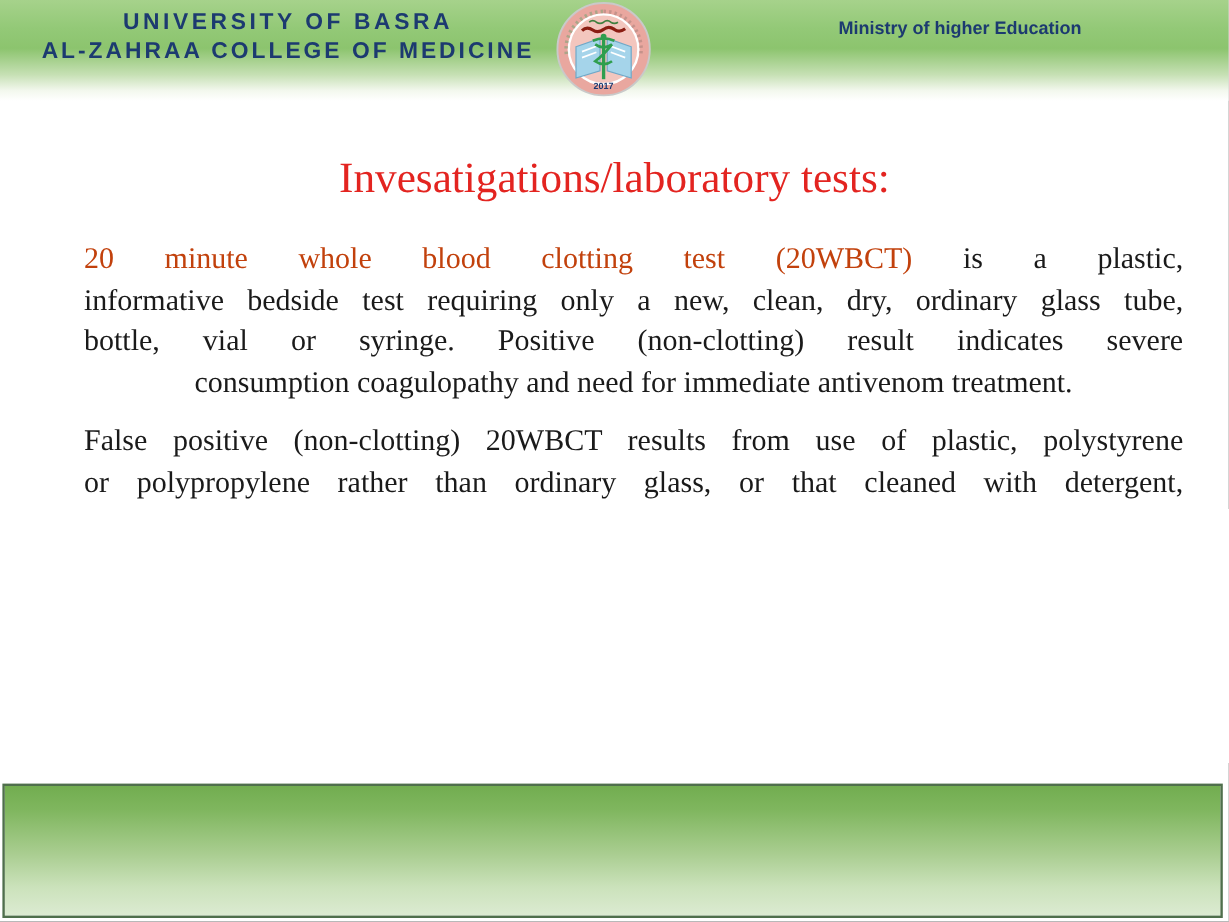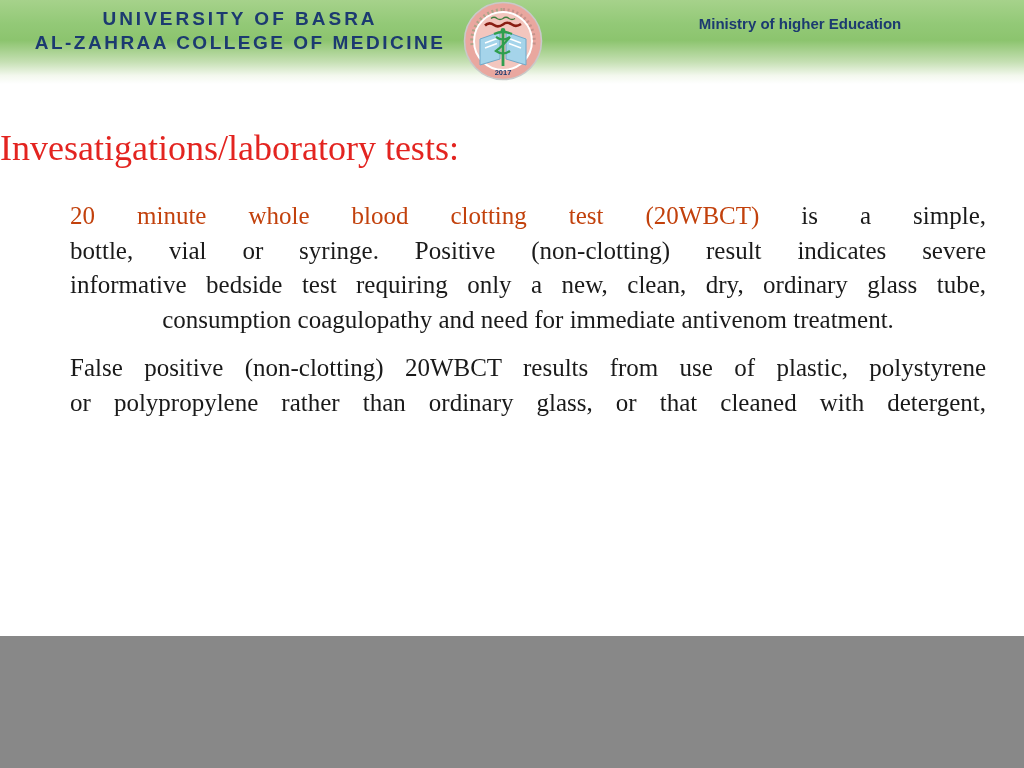--- a/index.html
+++ b/index.html
@@ -1,17 +1,17 @@
 <!DOCTYPE html>
 <html><head>
 <meta charset="utf-8">
 <style>
   html,body{margin:0;padding:0;background:#888;}
   .slide{
-    position:relative;width:1024px;height:636px;margin:0 auto;
+    position:relative;width:1024px;height:768px;margin:0 auto;
     background:#ffffff;overflow:hidden;
     font-family:"Liberation Serif",serif;
   }
   
   .header{
     position:absolute;top:0;left:0;width:1024px;height:84px;
     background:linear-gradient(180deg,#a6d28b 0%,#93c977 28%,#8cc46e 48%,#c6e0b4 74%,#f3f8ee 90%,#ffffff 100%);
   }
   .univ-block{
     position:absolute;left:10px;top:7px;width:460px;text-align:center;
@@ -20,21 +20,21 @@
   .univ-line1{font-size:19px;letter-spacing:3px;line-height:24px;}
   .univ-line2{font-size:19px;letter-spacing:2.5px;line-height:24px;}
   .ministry-block{
     position:absolute;left:640px;top:11px;width:320px;text-align:center;
     color:#1c3a70;font-family:"Liberation Sans",sans-serif;font-weight:bold;
     font-size:15px;line-height:26px;
   }
   .logo{position:absolute;left:463px;top:1px;width:80px;height:80px;}
   
   .slide-title{
-    position:absolute;top:126px;left:0;width:1024px;text-align:left;
+    position:absolute;top:126px;left:0;width:1024px;text-align:center;
     color:#e32420;font-size:36px;line-height:44px;font-family:"Liberation Serif",serif;
   }
   
   .body-text{
     position:absolute;left:70px;top:199px;width:916px;
     color:#1a1a1a;font-size:25px;line-height:34.5px;
   }
   .para{margin:0;}
   .para2{margin-top:14px;}
   .line{display:block;}
@@ -89,23 +89,23 @@
     <div class="ministry-block">
       <div>Ministry of higher Education</div>
     </div>
   </div>
 
   <div class="slide-title">Invesatigations/laboratory tests:</div>
 
   <div class="body-text">
 
     <div class="para para1">
-      <span class="line just"><span class="hl">20 minute whole blood clotting test (20WBCT)</span> <span>is a simple,</span></span>
+      <span class="line just"><span class="hl">20 minute whole blood clotting test (20WBCT)</span> <span>is a plastic,</span></span>
+      <span class="line just">informative bedside test requiring only a new, clean, dry, ordinary glass tube,</span>
       <span class="line just">bottle, vial or syringe. Positive (non-clotting) result indicates severe</span>
-      <span class="line just">informative bedside test requiring only a new, clean, dry, ordinary glass tube,</span>
       <span class="line last">consumption coagulopathy and need for immediate antivenom treatment.</span>
     </div>
 
     <div class="para para2">
       <span class="line just">False positive (non-clotting) 20WBCT results from use of plastic, polystyrene</span>
       <span class="line just">or polypropylene rather than ordinary glass, or that cleaned with detergent,</span>
     </div>
   </div>
 
   <div class="footer-bar"></div>

